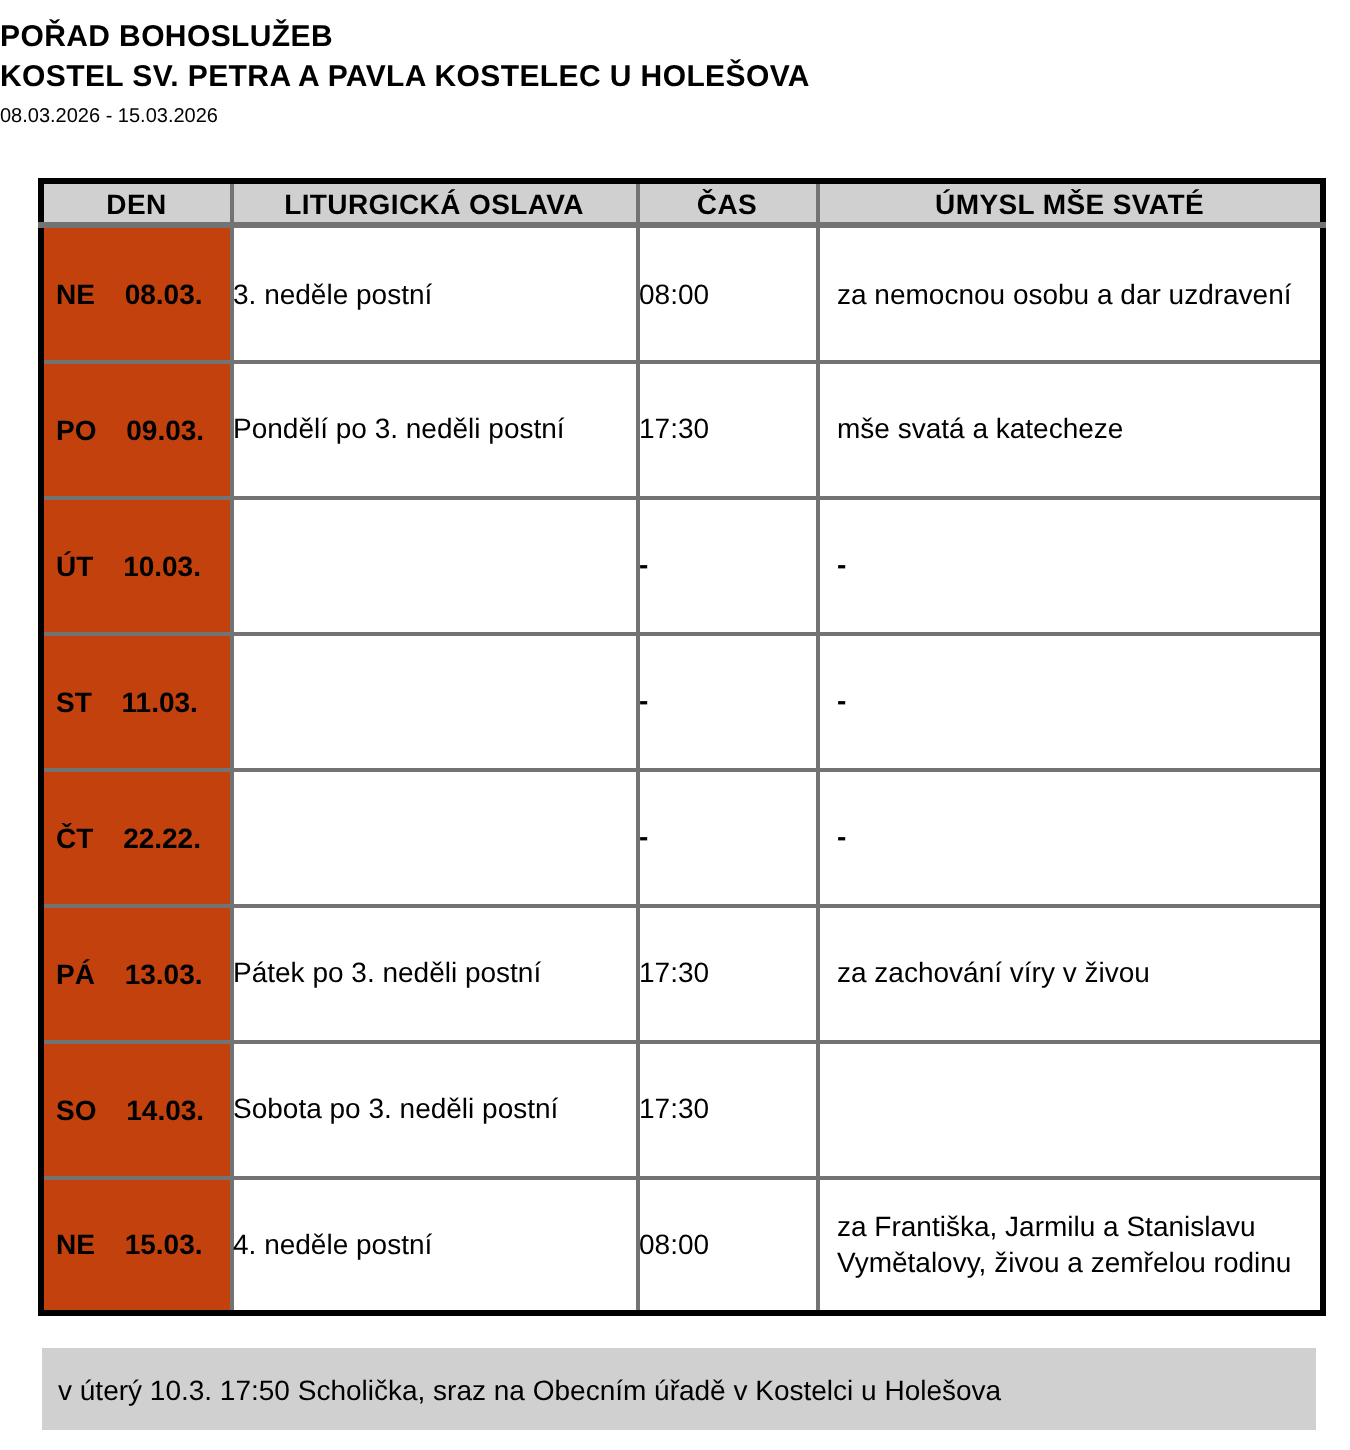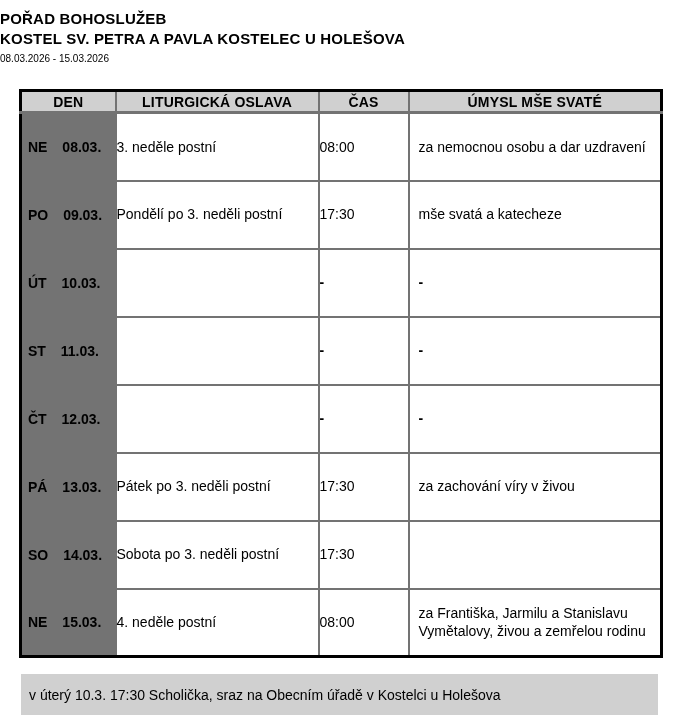--- a/index.html
+++ b/index.html
@@ -47,21 +47,21 @@
     letter-spacing: 0.2px;
   }
   .schedule tbody tr { height: 68px; }
 
   .col-day   { width: 95px; }
   .col-cel   { width: 203px; }
   .col-time  { width: 90px; }
   .col-int   { width: 253px; }
 
   td.day-cell {
-    background: #737373;
+    background: #c2410c;
     font-weight: bold;
     padding-left: 6px;
     white-space: nowrap;
   }
   td.day-cell .day-abbr { display: inline-block; }
   td.day-cell .day-date { display: inline-block; margin-left: 11px; }
 
   td.cel-cell, td.time-cell, td.int-cell {
     line-height: 1.3;
   }
@@ -140,21 +140,21 @@
       <span class="day-date">11.03.</span>
     </td>
     <td class="cel-cell"></td>
     <td class="time-cell dash">-</td>
     <td class="int-cell dash">-</td>
   </tr>
 
   <tr>
     <td class="day-cell">
       <span class="day-abbr">ČT</span>
-      <span class="day-date">12.03.</span>
+      <span class="day-date">22.22.</span>
     </td>
     <td class="cel-cell"></td>
     <td class="time-cell dash">-</td>
     <td class="int-cell dash">-</td>
   </tr>
 
   <tr>
     <td class="day-cell">
       <span class="day-abbr">PÁ</span>
       <span class="day-date">13.03.</span>
@@ -180,14 +180,14 @@
       <span class="day-date">15.03.</span>
     </td>
     <td class="cel-cell">4. neděle postní</td>
     <td class="time-cell">08:00</td>
     <td class="int-cell">za Františka, Jarmilu a Stanislavu Vymětalovy, živou a zemřelou rodinu</td>
   </tr>
 </tbody>
 </table>
 
 <div class="footer-note">
-  <span>v úterý 10.3. 17:30 Scholička, sraz na Obecním úřadě v Kostelci u Holešova</span>
+  <span>v úterý 10.3. 17:50 Scholička, sraz na Obecním úřadě v Kostelci u Holešova</span>
 </div>
 
 </body></html>

